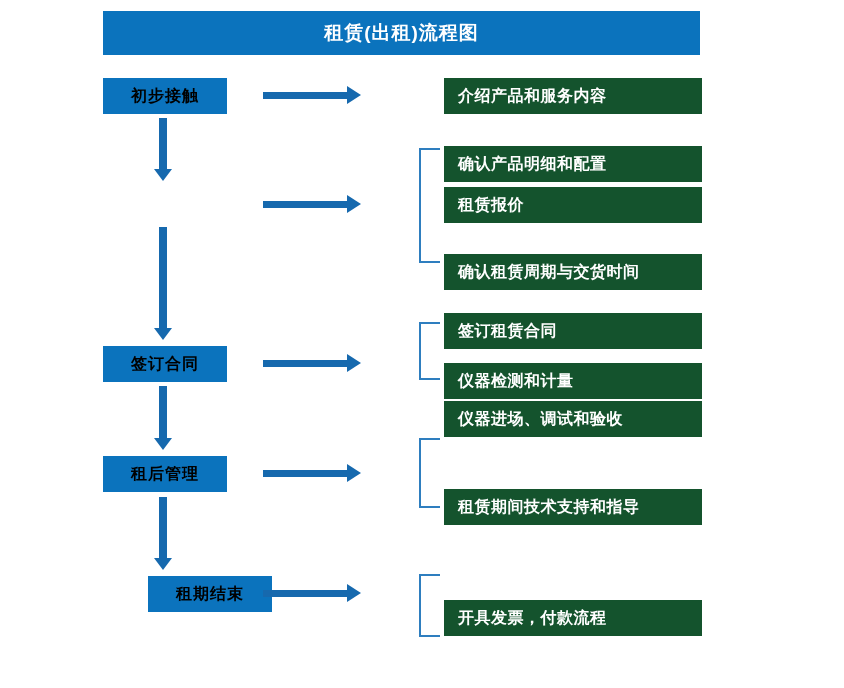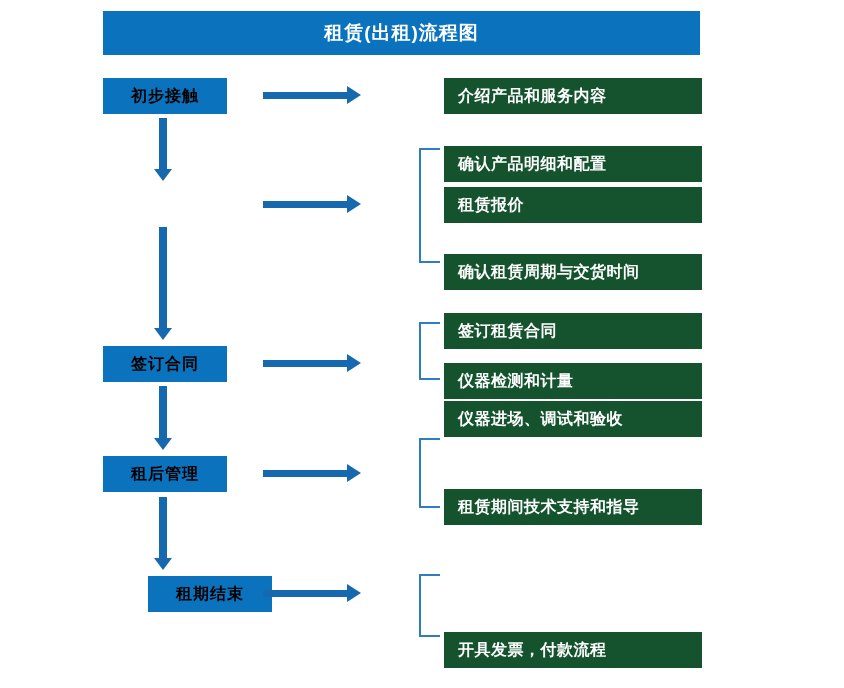--- a/index.html
+++ b/index.html
@@ -151,15 +151,15 @@
   <div class="detail-box" style="top:146px;">确认产品明细和配置</div>
   <div class="detail-box" style="top:187px;">租赁报价</div>
   <div class="detail-box" style="top:254px;">确认租赁周期与交货时间</div>
 
   <div class="detail-box" style="top:313px;">签订租赁合同</div>
   <div class="detail-box" style="top:363px;">仪器检测和计量</div>
 
   <div class="detail-box" style="top:401px;">仪器进场、调试和验收</div>
   <div class="detail-box" style="top:489px;">租赁期间技术支持和指导</div>
 
-  <div class="detail-box" style="top:632px;text-align:center;">开具发票，付款流程</div>
+  <div class="detail-box" style="top:600px;text-align:center;">开具发票，付款流程</div>
 
 </div>
 
 </body></html>

